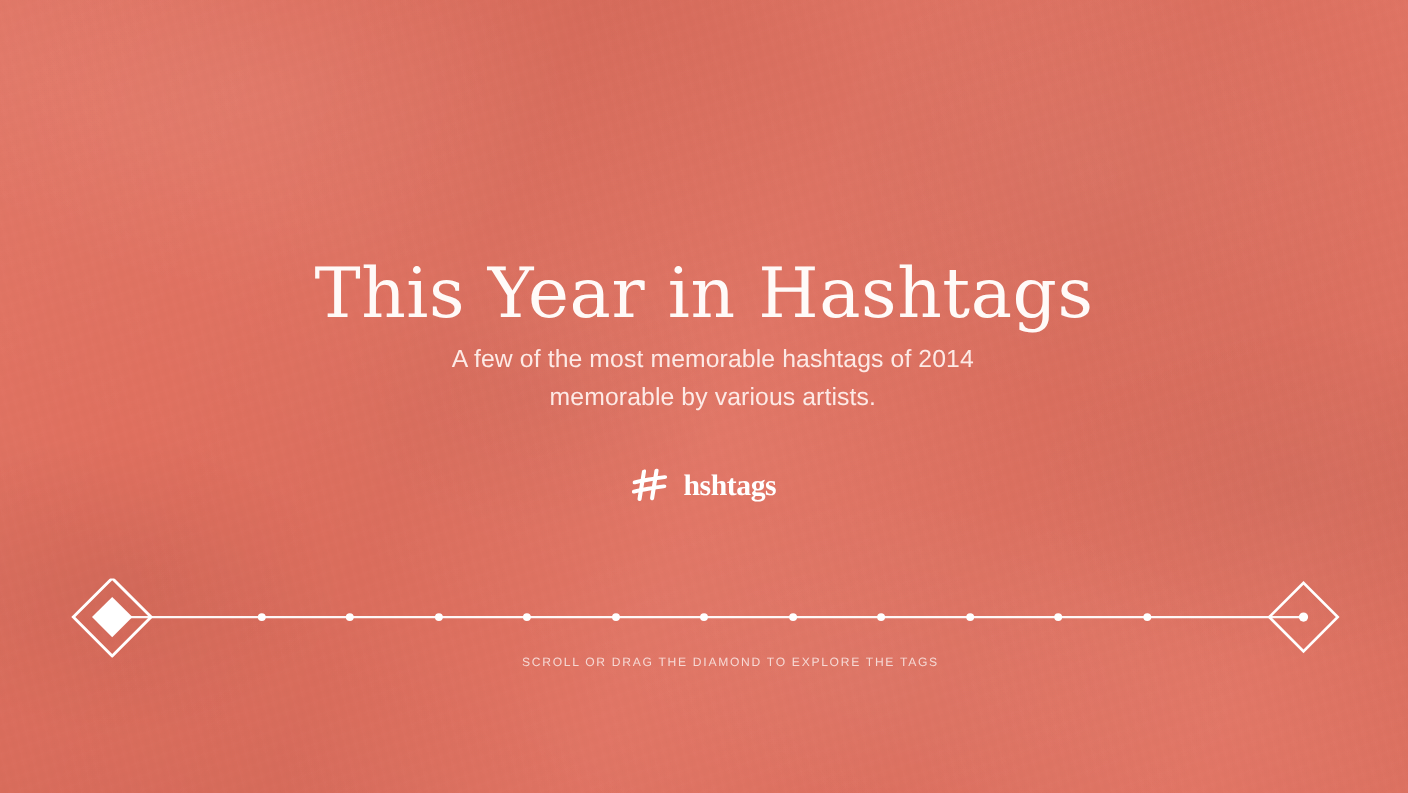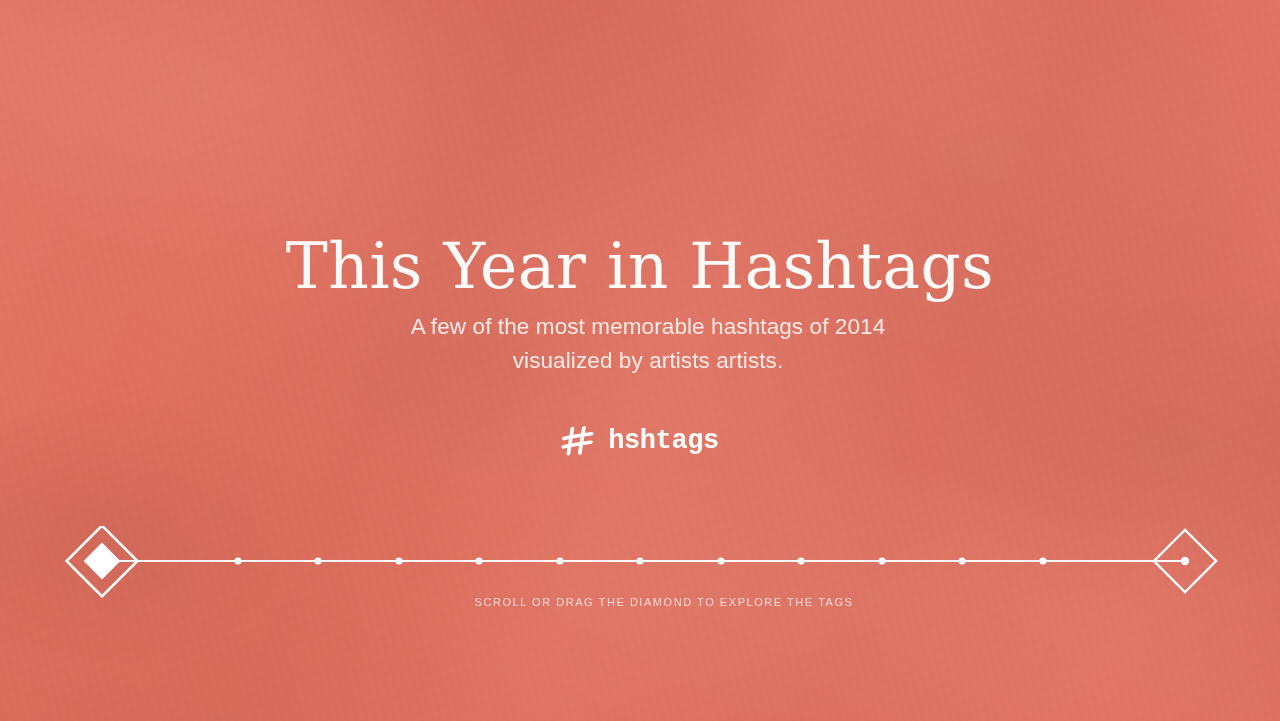--- a/index.html
+++ b/index.html
@@ -79,21 +79,21 @@
     left:0; right:0;
     top:421px;
     height:40px;
     display:flex;
     align-items:center;
     justify-content:center;
     gap:13px;
   }
   .logo-mark { width:34px; height:36px; display:block; }
   .logo-word {
-    font-family:Liberation Mono, monospace;
+    font-family:Liberation Serif, serif;
     font-size:27px;
     font-weight:700;
     color:#ffffff;
     letter-spacing:-0.4px;
     line-height:1;
   }
 
   
   .timeline {
     position:absolute;
@@ -120,21 +120,21 @@
 
 <div class="texture"></div>
 <div class="texture-fine"></div>
 
 <div class="hero">
 
   <h1 class="title">This Year in Hashtags</h1>
 
   <div class="subtitle">
     <span class="line">A few of the most memorable hashtags of 2014</span>
-    <span class="line">visualized by artists artists.</span>
+    <span class="line">memorable by various artists.</span>
   </div>
 
   <div class="logo">
     <span class="logo-mark-wrap">
       <svg class="logo-mark" viewBox="0 0 34 36" aria-hidden="true">
         <g fill="#ffffff">
 
           <path d="M11.2 4.0 C12.6 3.6 13.6 4.2 13.3 5.6 L9.3 30.6 C9.05 32.2 7.7 32.9 6.5 32.3 C5.6 31.85 5.45 30.9 5.7 29.5 L9.6 5.3 C9.8 4.5 10.4 4.2 11.2 4.0 Z"></path>
           <path d="M22.6 3.2 C24.0 2.8 25.0 3.5 24.7 4.9 L20.7 29.9 C20.45 31.5 19.1 32.2 17.9 31.6 C17.0 31.15 16.85 30.2 17.1 28.8 L21.0 4.5 C21.2 3.75 21.8 3.4 22.6 3.2 Z"></path>
 

